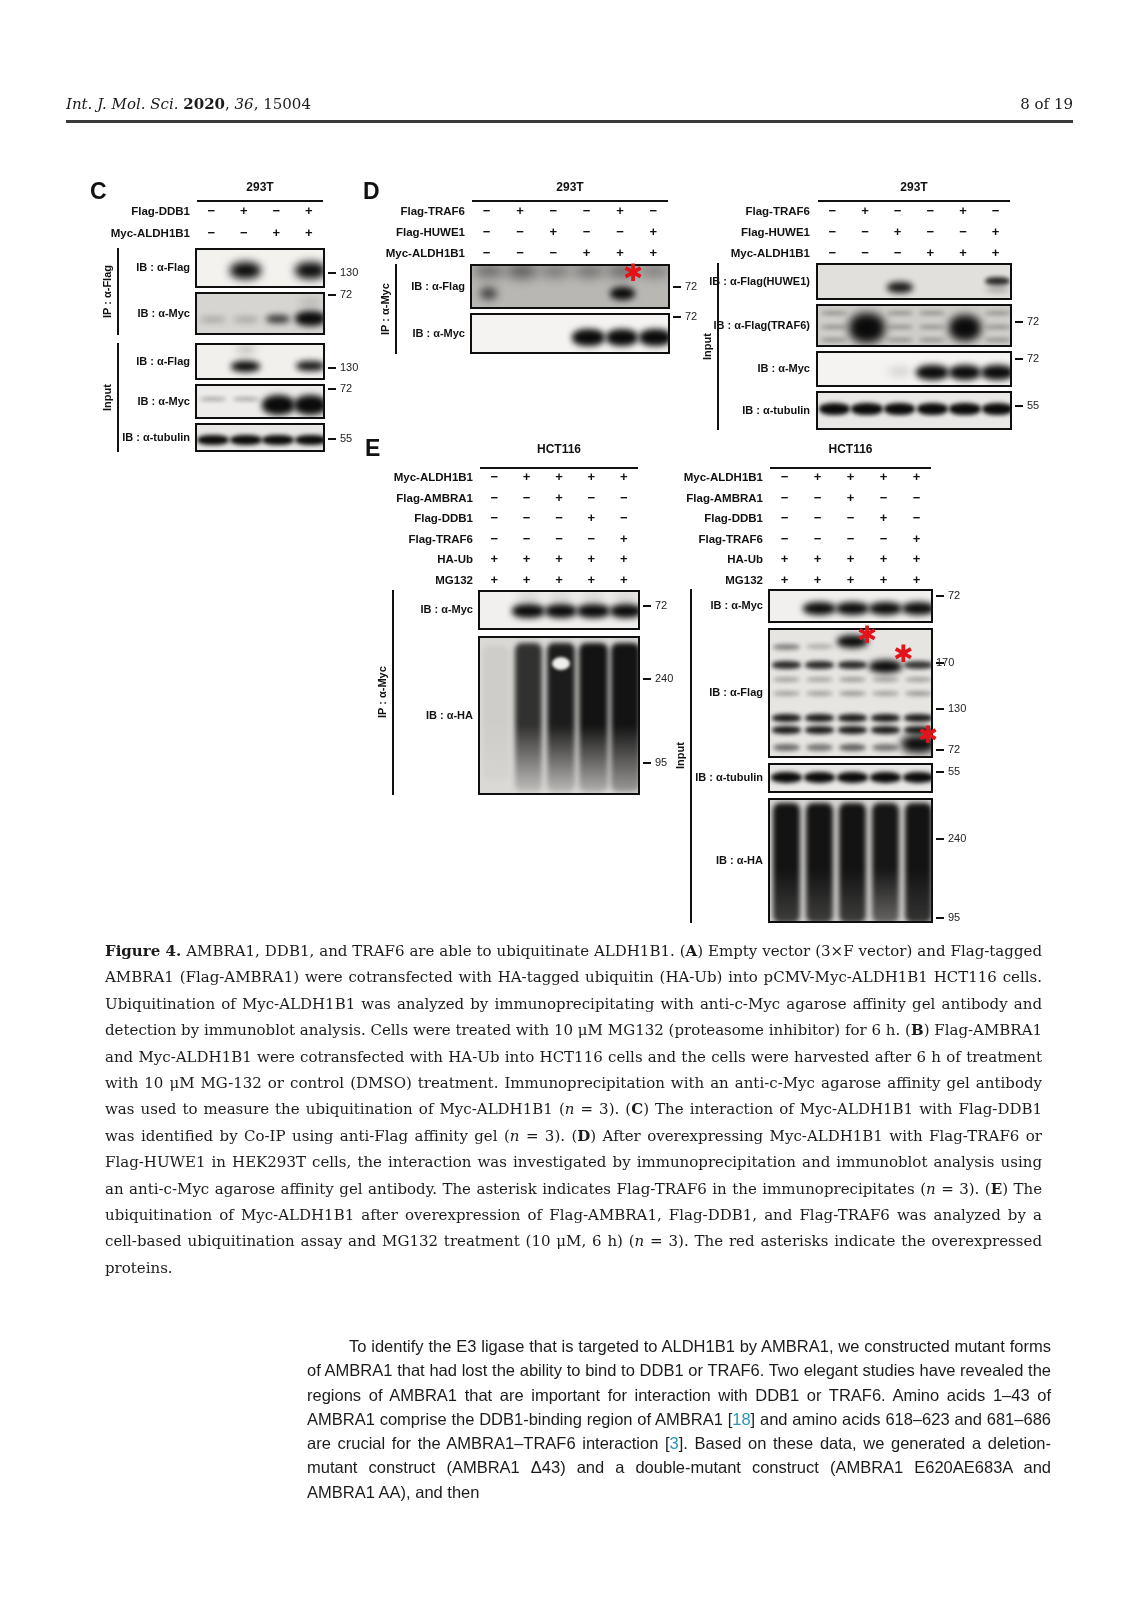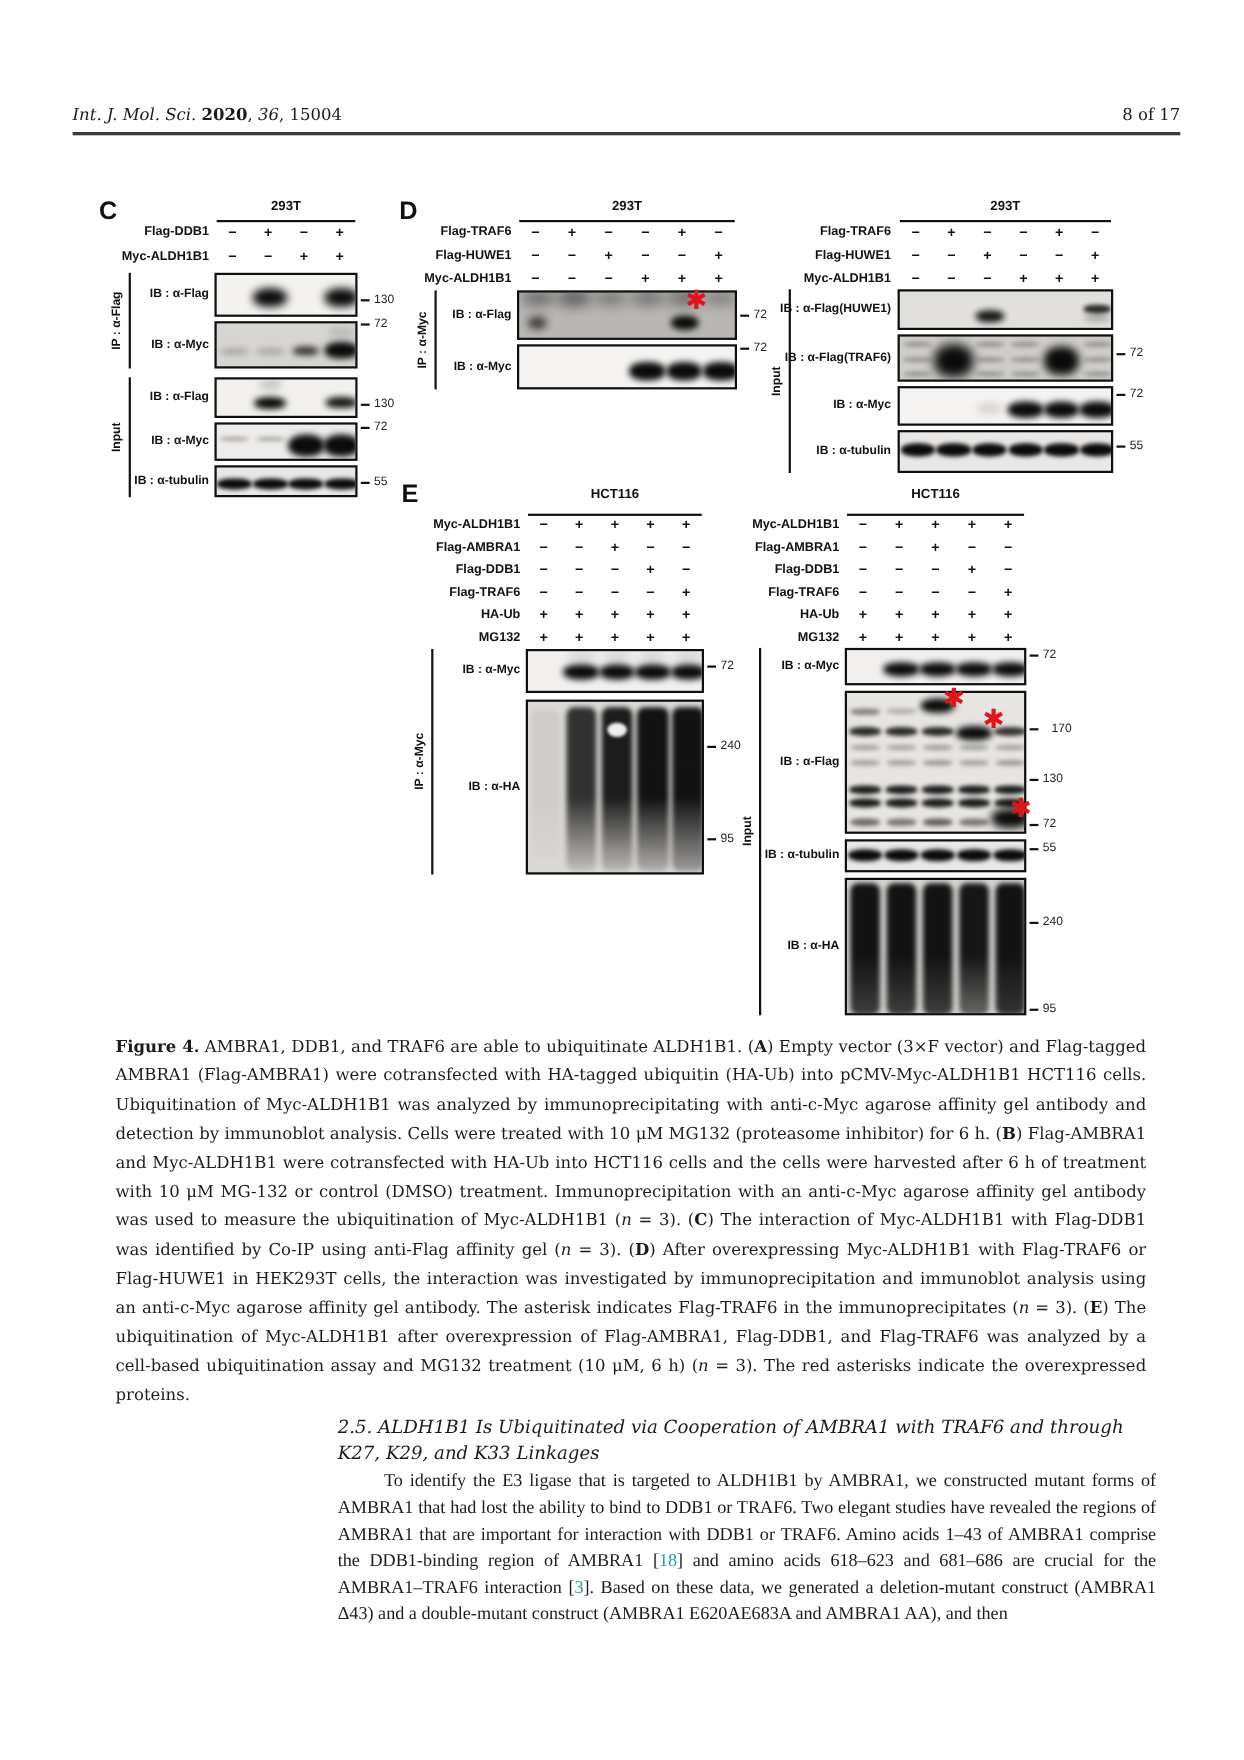--- a/index.html
+++ b/index.html
@@ -5,21 +5,21 @@
   html,body{margin:0;padding:0;background:#ffffff;}
   .page{position:relative;width:1131px;height:1600px;background:#fff;overflow:hidden;
         font-family:"Liberation Sans",sans-serif;color:#141414;}
   .journal{position:absolute;left:66px;top:95px;font-family:"DejaVu Serif",serif;font-size:15px;color:#1b1b1b;}
   .pageinfo{position:absolute;right:58px;top:95px;font-family:"DejaVu Serif",serif;font-size:15px;color:#1b1b1b;}
   .rule{position:absolute;left:66px;top:120px;width:1007px;height:2.5px;background:#3a3a3a;}
   .caption{position:absolute;left:105px;top:938px;width:937px;font-family:"DejaVu Serif",serif;
            font-size:15px;line-height:26.4px;text-align:justify;color:#1b1b1b;}
   .sec-heading{position:absolute;left:307px;top:1286px;width:744px;font-family:"DejaVu Serif",serif;
            font-style:italic;font-size:16.5px;line-height:23px;color:#1b1b1b;}
-  .body-par{position:absolute;left:307px;top:1334px;width:744px;margin:0;font-family:Liberation Serif, serif;
+  .body-par{position:absolute;left:307px;top:1334px;width:744px;margin:0;font-family:Liberation Sans, sans-serif;
            font-size:16.5px;line-height:24.3px;text-align:justify;text-indent:42px;color:#1b1b1b;}
   .panel{position:absolute;}
   .panel *{position:absolute;box-sizing:border-box;}
   .biglabel{font-size:23px;font-weight:bold;color:#111;}
   .cellline{font-size:12px;font-weight:bold;text-align:center;color:#111;}
   .hline{height:1.8px;background:#111;}
   .condname{font-size:11.5px;font-weight:bold;text-align:right;white-space:nowrap;color:#111;}
   .sign{font-size:13px;font-weight:bold;text-align:center;width:18px;color:#111;}
   .blotwrap{overflow:visible;}
   .bb{left:0;top:0;width:100%;height:100%;border:2px solid #0f0f0f;overflow:hidden;}
@@ -33,21 +33,21 @@
              transform:rotate(180deg);font-size:11px;font-weight:bold;white-space:nowrap;color:#111;}
   .sideline{width:2.2px;background:#111;}
   .ast{font-family:"DejaVu Sans",sans-serif;font-weight:bold;font-size:24px;line-height:1;
        transform:translate(-50%,-50%);}
 </style>
 </head>
 <body>
 
 <div class="page">
   <div class="journal"><span style="font-style: italic;">Int. J. Mol. Sci. </span><span style="font-weight: bold;">2020</span><span>, </span><span style="font-style: italic;">36</span><span>, 15004</span></div>
-  <div class="pageinfo">8 of 17</div>
+  <div class="pageinfo">8 of 19</div>
   <div class="rule"></div>
 
   <div id="figure-area">
       <div class="panel" style="left: 90px; top: 178px; width: 360px; height: 300px;">
         <div class="biglabel" style="left: 0px; top: 0px;">C</div>
         <div class="cellline" style="left: 105px; top: 2px; width: 130px;">293T</div>
         <div class="hline" style="left: 107px; top: 22px; width: 126px;"></div>
         <div class="condname" style="left: 0px; top: 27px; width: 100px;">Flag-DDB1</div>
         <div class="sign" style="left: 112.25px; top: 25px;">−</div>
         <div class="sign" style="left: 144.75px; top: 25px;">+</div>
@@ -408,21 +408,21 @@
             <div class="band" style="left: 69.3px; top: 113.5px; width: 26.4px; height: 7px; opacity: 0.6; filter: blur(2px);"></div>
             <div class="band" style="left: 102.3px; top: 113.5px; width: 26.4px; height: 7px; opacity: 0.5; filter: blur(2px);"></div>
             <div class="band" style="left: 131.175px; top: 105.4px; width: 34.65px; height: 18px; opacity: 1; filter: blur(4px);"></div>
           </div>
           <div class="ast" style="left: 99px; top: 6.5px; color: rgb(227, 19, 26);">✱</div>
           <div class="ast" style="left: 135.3px; top: 26px; color: rgb(227, 19, 26);">✱</div>
           <div class="ast" style="left: 160.05px; top: 106.6px; color: rgb(227, 19, 26);">✱</div>
         </div>
         <div class="blotlabel" style="left: 0px; top: 256px; width: 123px;">IB : α-Flag</div>
         <div class="tick" style="left: 296px; top: 232.1px; width: 8px;"></div>
-        <div class="mwtext" style="left: 316px; top: 226.1px;">170</div>
+        <div class="mwtext" style="left: 296px; top: 226.1px;">170</div>
         <div class="tick" style="left: 296px; top: 277.6px; width: 8px;"></div>
         <div class="mwtext" style="left: 308px; top: 271.6px;">130</div>
         <div class="tick" style="left: 296px; top: 319.2px; width: 8px;"></div>
         <div class="mwtext" style="left: 308px; top: 313.2px;">72</div>
         <div class="blotwrap" style="left: 128px; top: 333px; width: 165px; height: 30px;">
           <div class="bb" style="background: rgb(234, 232, 230);">
             <div class="band" style="left: 0.825px; top: 7.1px; width: 31.35px; height: 11px; opacity: 1; filter: blur(2px);"></div>
             <div class="band" style="left: 33.825px; top: 7.1px; width: 31.35px; height: 11px; opacity: 1; filter: blur(2px);"></div>
             <div class="band" style="left: 66.825px; top: 7.1px; width: 31.35px; height: 11px; opacity: 1; filter: blur(2px);"></div>
             <div class="band" style="left: 99.825px; top: 7.1px; width: 31.35px; height: 11px; opacity: 1; filter: blur(2px);"></div>
@@ -446,15 +446,14 @@
         <div class="mwtext" style="left: 308px; top: 402.25px;">240</div>
         <div class="tick" style="left: 296px; top: 487px; width: 8px;"></div>
         <div class="mwtext" style="left: 308px; top: 481px;">95</div>
         <div class="sideline" style="left: 50px; top: 159px; height: 334px;"></div>
         <div class="sidelabel" style="left: 31px; top: 159px; height: 334px; width: 17px;">Input</div>
       </div>
     </div>
 
   <div class="caption"><span style="font-weight: bold;">Figure 4.</span><span> AMBRA1, DDB1, and TRAF6 are able to ubiquitinate ALDH1B1. (</span><span style="font-weight: bold;">A</span><span>) Empty vector (3×F vector) and Flag-tagged AMBRA1 (Flag-AMBRA1) were cotransfected with HA-tagged ubiquitin (HA-Ub) into pCMV-Myc-ALDH1B1 HCT116 cells. Ubiquitination of Myc-ALDH1B1 was analyzed by immunoprecipitating with anti-c-Myc agarose affinity gel antibody and detection by immunoblot analysis. Cells were treated with 10 μM MG132 (proteasome inhibitor) for 6 h. (</span><span style="font-weight: bold;">B</span><span>) Flag-AMBRA1 and Myc-ALDH1B1 were cotransfected with HA-Ub into HCT116 cells and the cells were harvested after 6 h of treatment with 10 μM MG-132 or control (DMSO) treatment. Immunoprecipitation with an anti-c-Myc agarose affinity gel antibody was used to measure the ubiquitination of Myc-ALDH1B1 (</span><span style="font-style: italic;">n</span><span> = 3). (</span><span style="font-weight: bold;">C</span><span>) The interaction of Myc-ALDH1B1 with Flag-DDB1 was identified by Co-IP using anti-Flag affinity gel (</span><span style="font-style: italic;">n</span><span> = 3). (</span><span style="font-weight: bold;">D</span><span>) After overexpressing Myc-ALDH1B1 with Flag-TRAF6 or Flag-HUWE1 in HEK293T cells, the interaction was investigated by immunoprecipitation and immunoblot analysis using an anti-c-Myc agarose affinity gel antibody. The asterisk indicates Flag-TRAF6 in the immunoprecipitates (</span><span style="font-style: italic;">n</span><span> = 3). (</span><span style="font-weight: bold;">E</span><span>) The ubiquitination of Myc-ALDH1B1 after overexpression of Flag-AMBRA1, Flag-DDB1, and Flag-TRAF6 was analyzed by a cell-based ubiquitination assay and MG132 treatment (10 μM, 6 h) (</span><span style="font-style: italic;">n</span><span> = 3). The red asterisks indicate the overexpressed proteins.</span></div>
 
-  <div class="sec-heading">2.5. ALDH1B1 Is Ubiquitinated via Cooperation of AMBRA1 with TRAF6 and through K27, K29, and K33 Linkages</div>
   <p class="body-par"><span>To identify the E3 ligase that is targeted to ALDH1B1 by AMBRA1, we constructed mutant forms of AMBRA1 that had lost the ability to bind to DDB1 or TRAF6. Two elegant studies have revealed the regions of AMBRA1 that are important for interaction with DDB1 or TRAF6. Amino acids 1–43 of AMBRA1 comprise the DDB1-binding region of AMBRA1 [</span><span style="color: rgb(44, 148, 189);">18</span><span>] and amino acids 618–623 and 681–686 are crucial for the AMBRA1–TRAF6 interaction [</span><span style="color: rgb(44, 148, 189);">3</span><span>]. Based on these data, we generated a deletion-mutant construct (AMBRA1 Δ43) and a double-mutant construct (AMBRA1 E620AE683A and AMBRA1 AA), and then</span></p>
 </div>
 
 </body></html>

